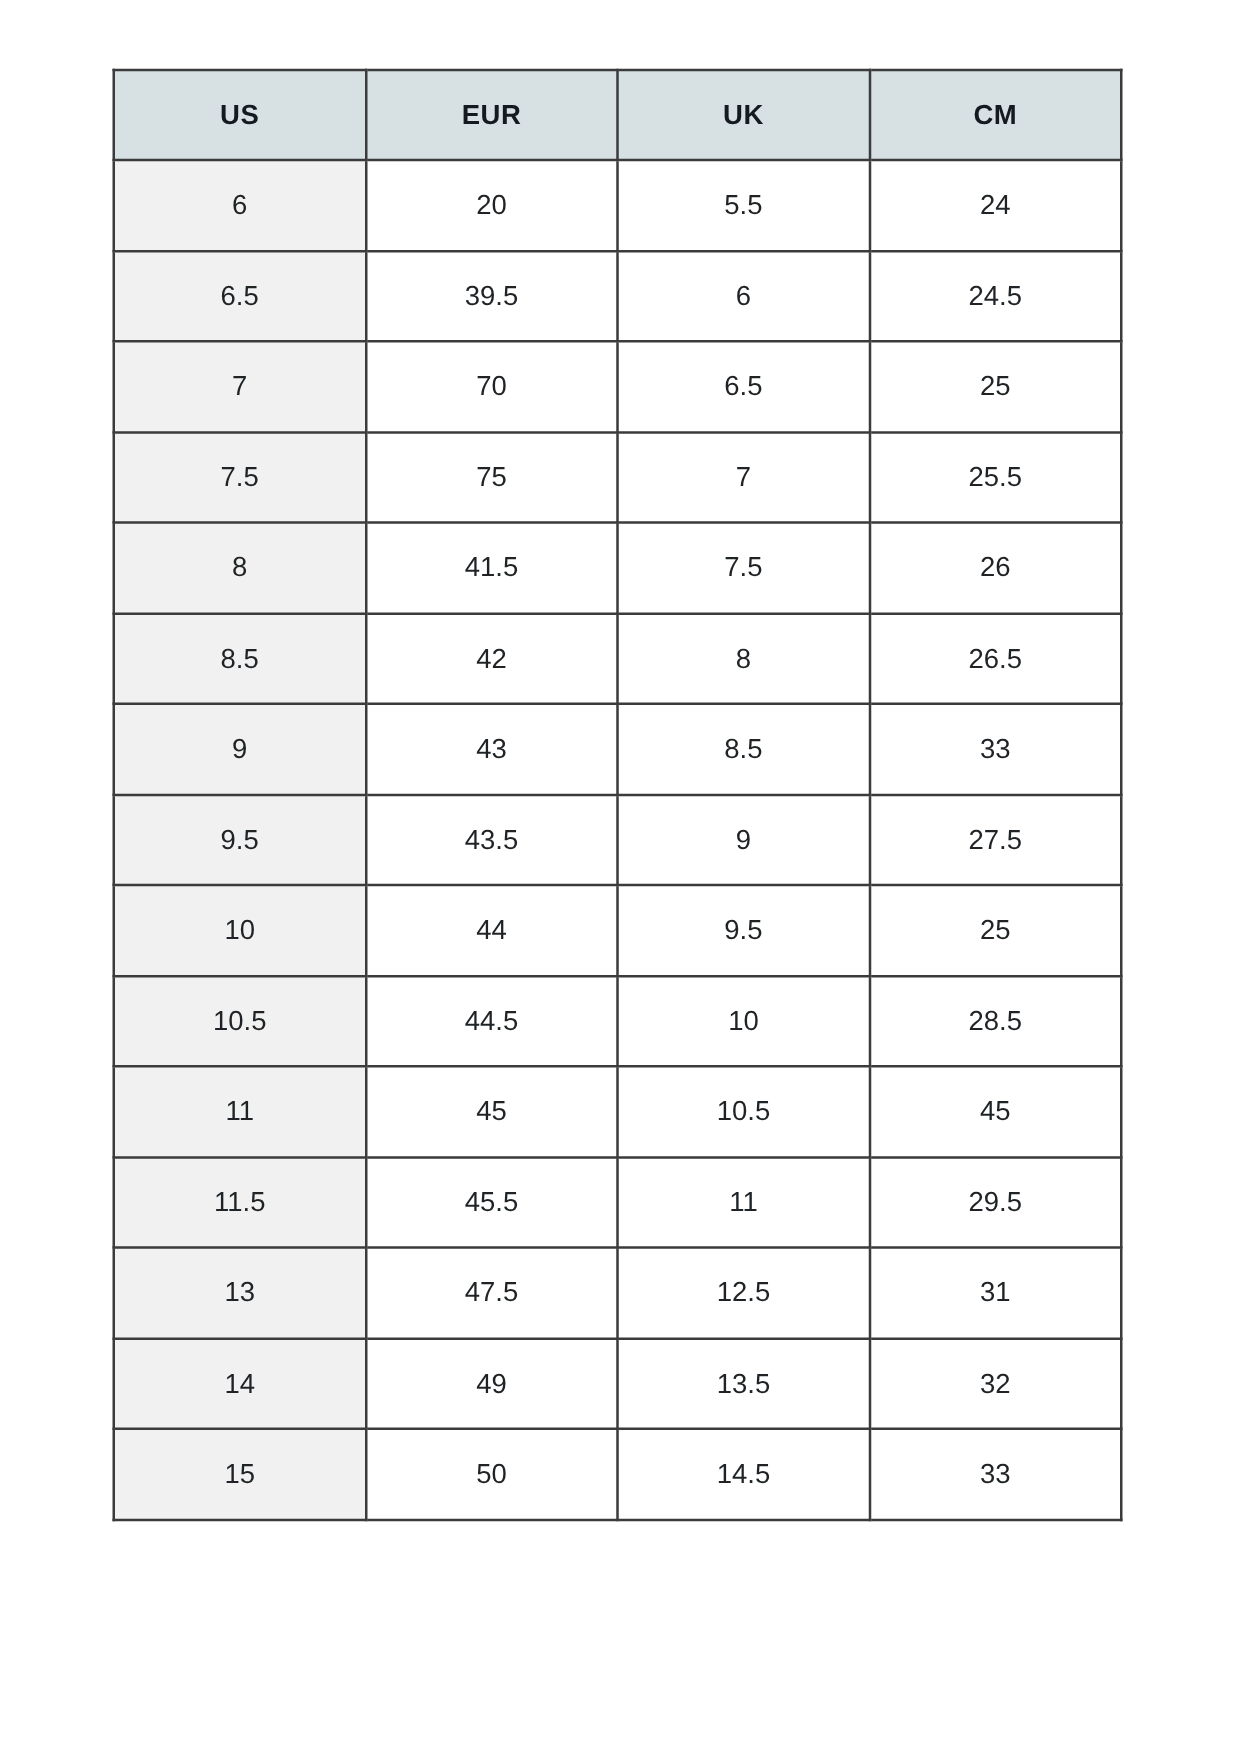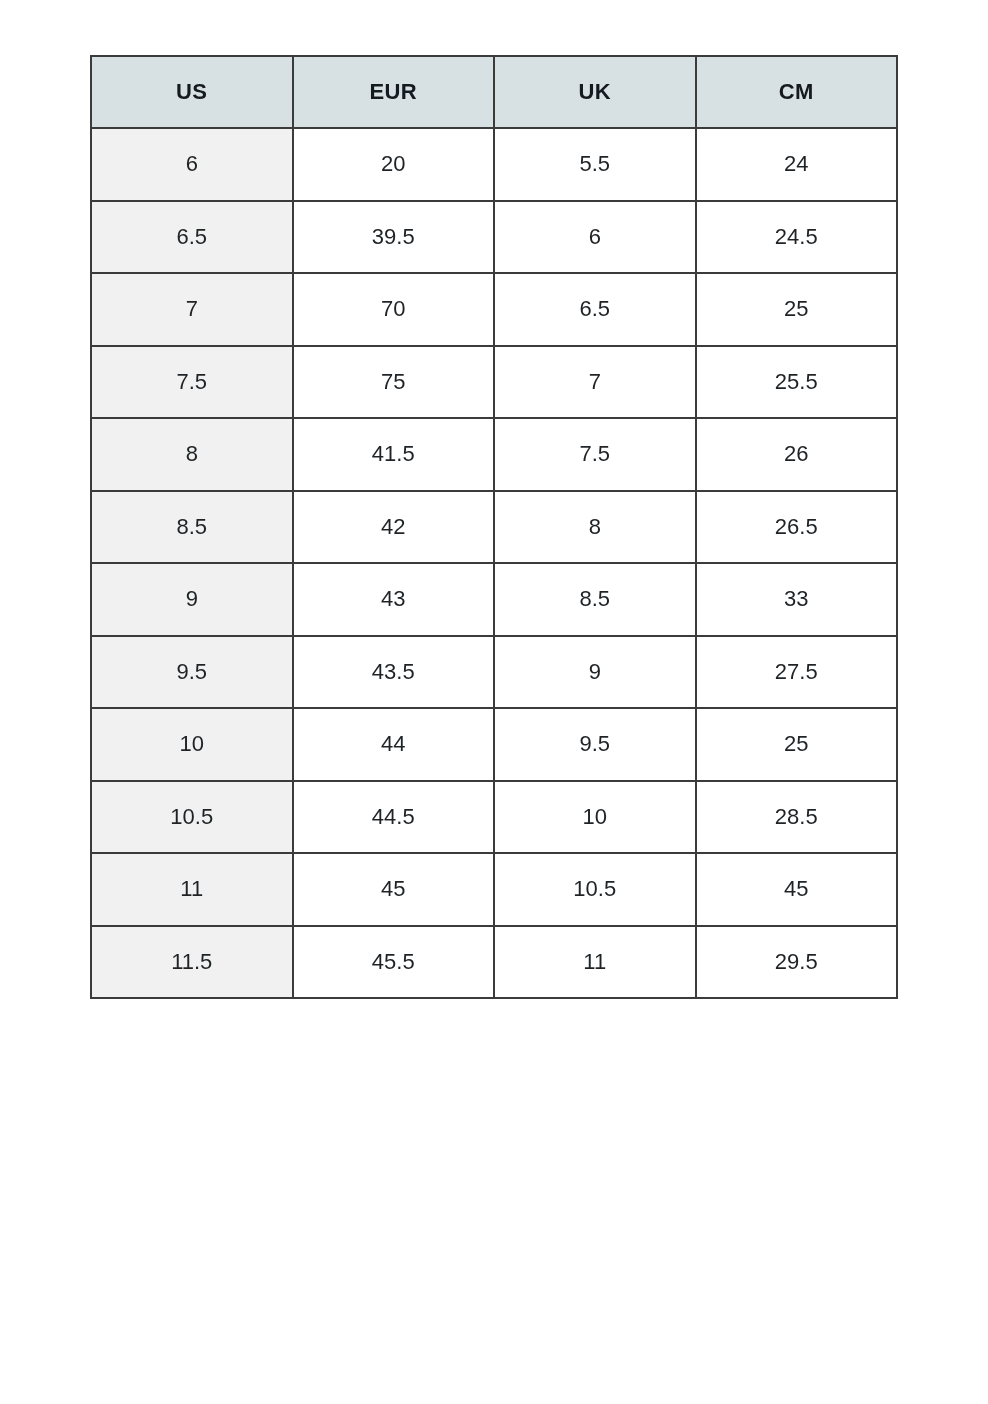--- a/index.html
+++ b/index.html
@@ -162,17 +162,35 @@
             <td>45</td>
             <td>10.5</td>
             <td>45</td>
           </tr>
           <tr>
             <td class="col-us">11.5</td>
             <td>45.5</td>
             <td>11</td>
             <td>29.5</td>
           </tr>
+          <tr>
+            <td class="col-us">13</td>
+            <td>47.5</td>
+            <td>12.5</td>
+            <td>31</td>
+          </tr>
+          <tr>
+            <td class="col-us">14</td>
+            <td>49</td>
+            <td>13.5</td>
+            <td>32</td>
+          </tr>
+          <tr>
+            <td class="col-us">15</td>
+            <td>50</td>
+            <td>14.5</td>
+            <td>33</td>
+          </tr>
         </tbody>
     </table>
   </div>
 
 </div>
 
 </body></html>

